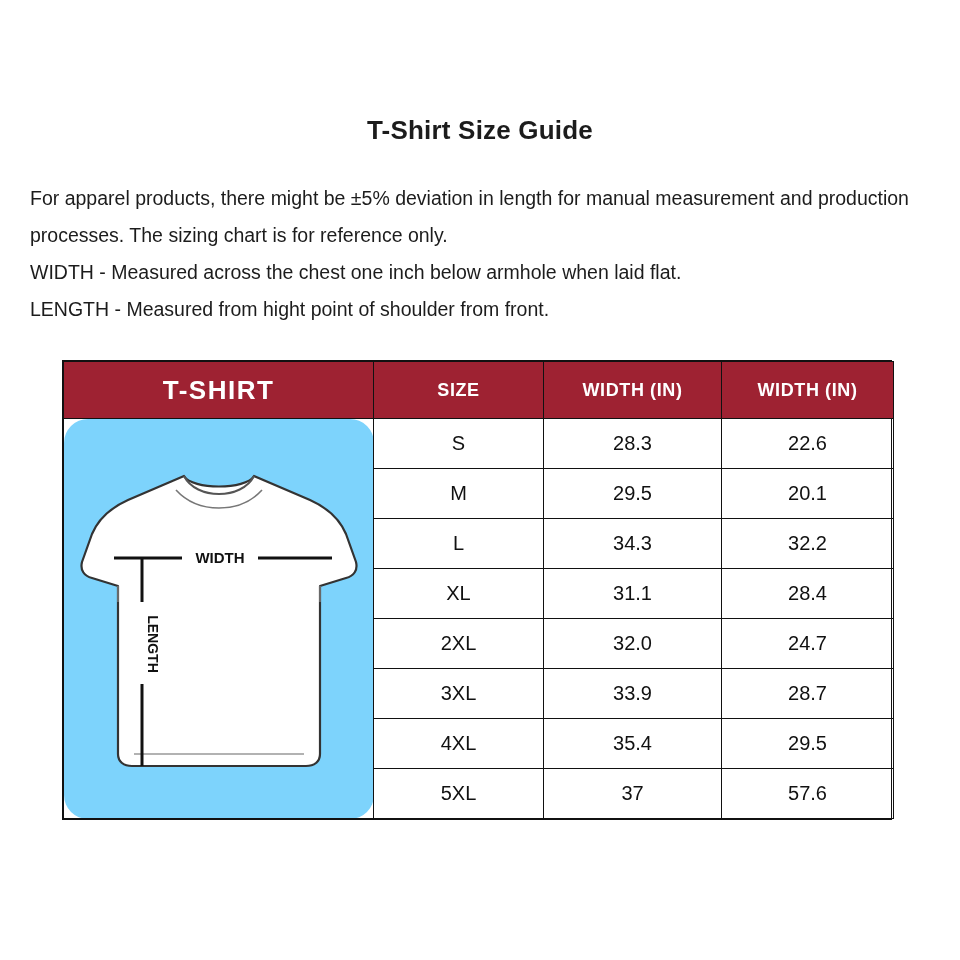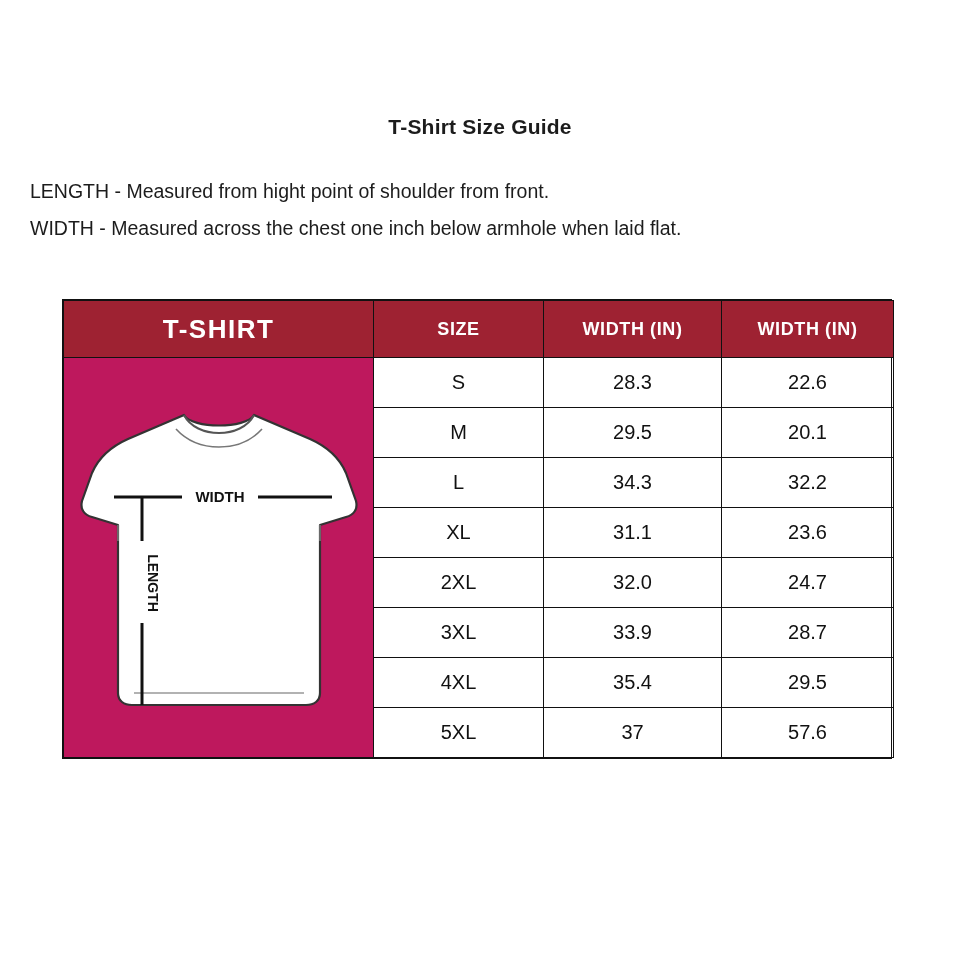--- a/index.html
+++ b/index.html
@@ -17,38 +17,38 @@
   }
   .page {
     width: 960px;
     height: 960px;
     box-sizing: border-box;
     padding: 0;
     position: relative;
   }
   .title {
     text-align: center;
-    font-size: 21px;
+    font-size: 26px;
     font-weight: bold;
     color: #1c1c1c;
     margin-top: 115px;
     letter-spacing: 0.2px;
   }
   .intro {
     margin: 34px 30px 0 30px;
     font-size: 19.5px;
     line-height: 37px;
     color: #1c1c1c;
     max-width: 880px;
   }
   .intro p {
     margin: 0;
   }
   .table-wrap {
-    margin: 52px 0 0 62px;
+    margin: 32px 0 0 62px;
     width: 830px;
     border: 1px solid #111;
     box-sizing: border-box;
   }
   table.size-table {
     border-collapse: collapse;
     width: 100%;
     table-layout: fixed;
   }
   table.size-table th,
@@ -70,42 +70,44 @@
     letter-spacing: 1.5px;
     font-weight: bold;
   }
   tbody td {
     height: 47px;
     font-size: 20px;
     color: #111;
   }
   td.illus-cell {
     padding: 0;
-    background: #be185d;
+    background: #7dd3fc;
     vertical-align: middle;
+    border-radius: 24px;
   }
   .illus {
     display: block;
     margin: 0 auto;
   }
   .col-brand { width: 310px; }
   .col-size { width: 170px; }
   .col-length { width: 178px; }
   .col-width { width: 172px; }
 </style>
 </head>
 <body>
 
 <div class="page">
 
   <div class="title">T-Shirt Size Guide</div>
 
   <div class="intro">
+    <p>For apparel products, there might be ±5% deviation in length for manual measurement and production processes. The sizing chart is for reference only.</p>
+    <p>WIDTH - Measured across the chest one inch below armhole when laid flat.</p>
     <p>LENGTH - Measured from hight point of shoulder from front.</p>
-    <p>WIDTH - Measured across the chest one inch below armhole when laid flat.</p>
   </div>
 
   <div class="table-wrap">
     <table class="size-table">
       <colgroup>
         <col class="col-brand">
         <col class="col-size">
         <col class="col-length">
         <col class="col-width">
       </colgroup>
@@ -150,21 +152,21 @@
           <td>20.1</td>
         </tr>
         <tr>
           <td>L</td>
           <td>34.3</td>
           <td>32.2</td>
         </tr>
         <tr>
           <td>XL</td>
           <td>31.1</td>
-          <td>23.6</td>
+          <td>28.4</td>
         </tr>
         <tr>
           <td>2XL</td>
           <td>32.0</td>
           <td>24.7</td>
         </tr>
         <tr>
           <td>3XL</td>
           <td>33.9</td>
           <td>28.7</td>

